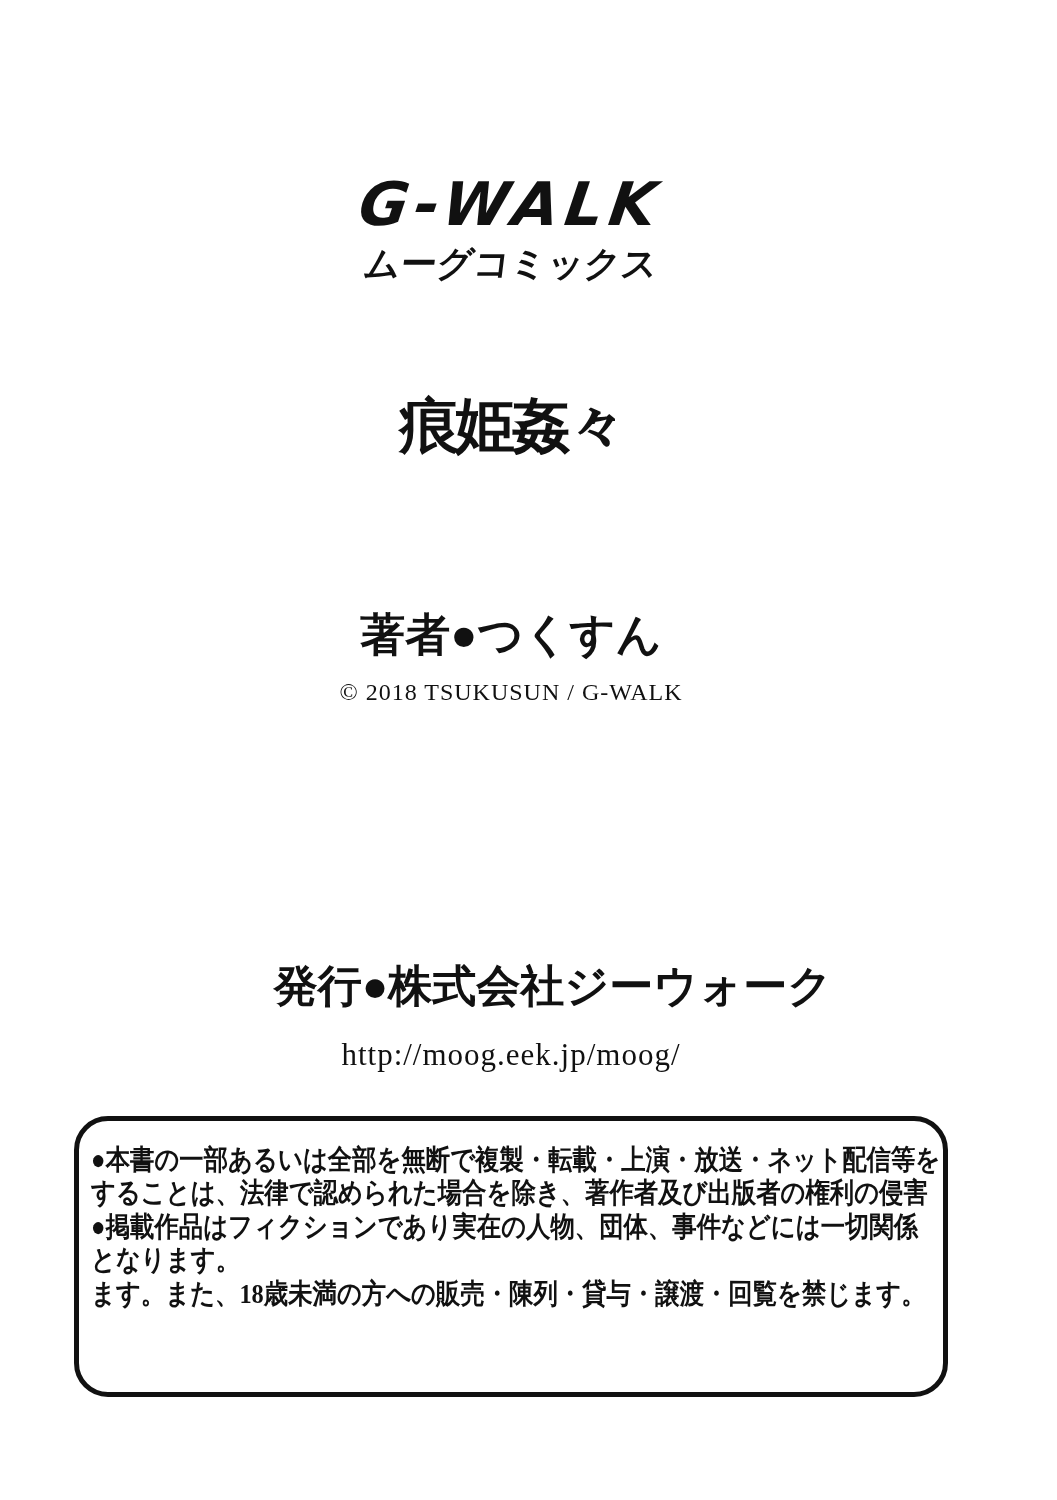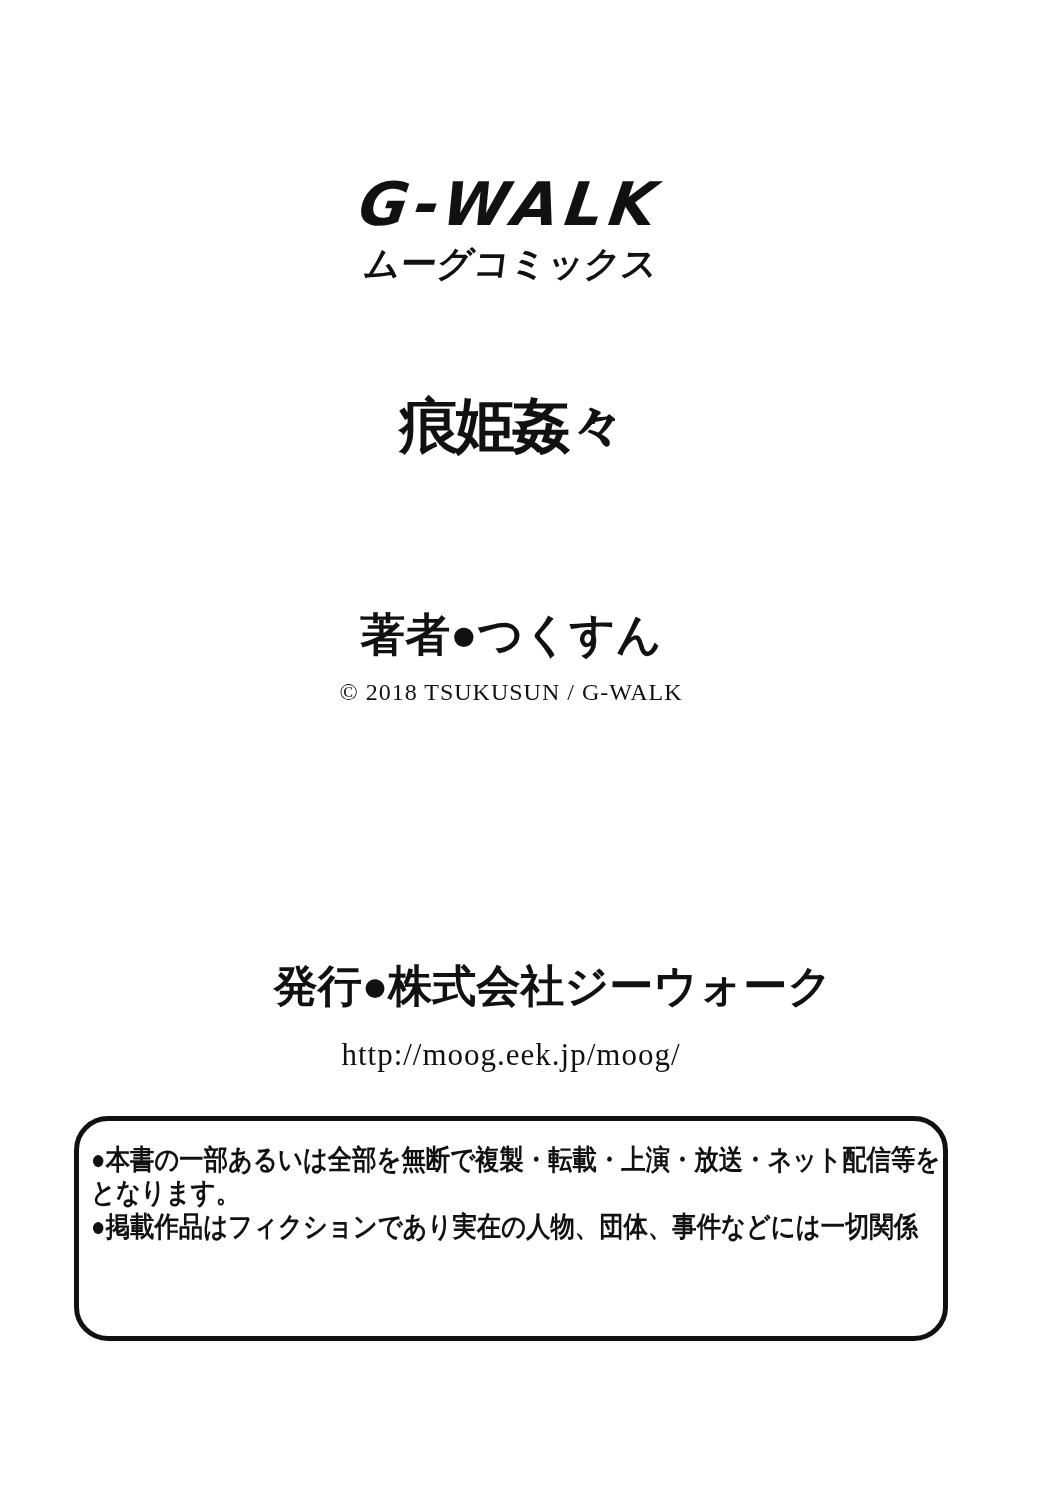--- a/index.html
+++ b/index.html
@@ -76,21 +76,21 @@
     top:1023px;
     font-family:"Liberation Serif", serif;
     font-size:31px;
     letter-spacing:1px;
     line-height:1;
     margin-top:16px;
   }
   .notice-box {
     position:absolute;
     left:74px; top:1116px;
-    width:874px; height:225px;
+    width:874px; height:281px;
     box-sizing:border-box;
     border:5px solid #111111;
     border-radius:34px;
     padding:22px 7px 0 12px;
     background:#ffffff;
   }
   .notice-line {
     font-family:"Liberation Serif", serif;
     font-weight:bold;
     font-size:28px;
@@ -120,17 +120,19 @@
   <div class="cblock author">著者●つくすん</div>
 
   <div class="cblock copyright">© 2018 TSUKUSUN / G-WALK</div>
 
   <div class="cblock publisher">発行●株式会社ジーウォーク</div>
 
   <div class="cblock site-url">http://moog.eek.jp/moog/</div>
 
   <div class="notice-box">
     <div class="notice-line"><span>●本書の一部あるいは全部を無断で複製・転載・上演・放送・ネット配信等を</span></div>
+    <div class="notice-line"><span>することは、法律で認められた場合を除き、著作者及び出版者の権利の侵害</span></div>
+    <div class="notice-line"><span>●掲載作品はフィクションであり実在の人物、団体、事件などには一切関係</span></div>
     <div class="notice-line"><span>となります。</span></div>
-    <div class="notice-line"><span>●掲載作品はフィクションであり実在の人物、団体、事件などには一切関係</span></div>
+    <div class="notice-line"><span>ます。また、18歳未満の方への販売・陳列・貸与・譲渡・回覧を禁じます。</span></div>
   </div>
 
 </div>
 
 </body></html>

